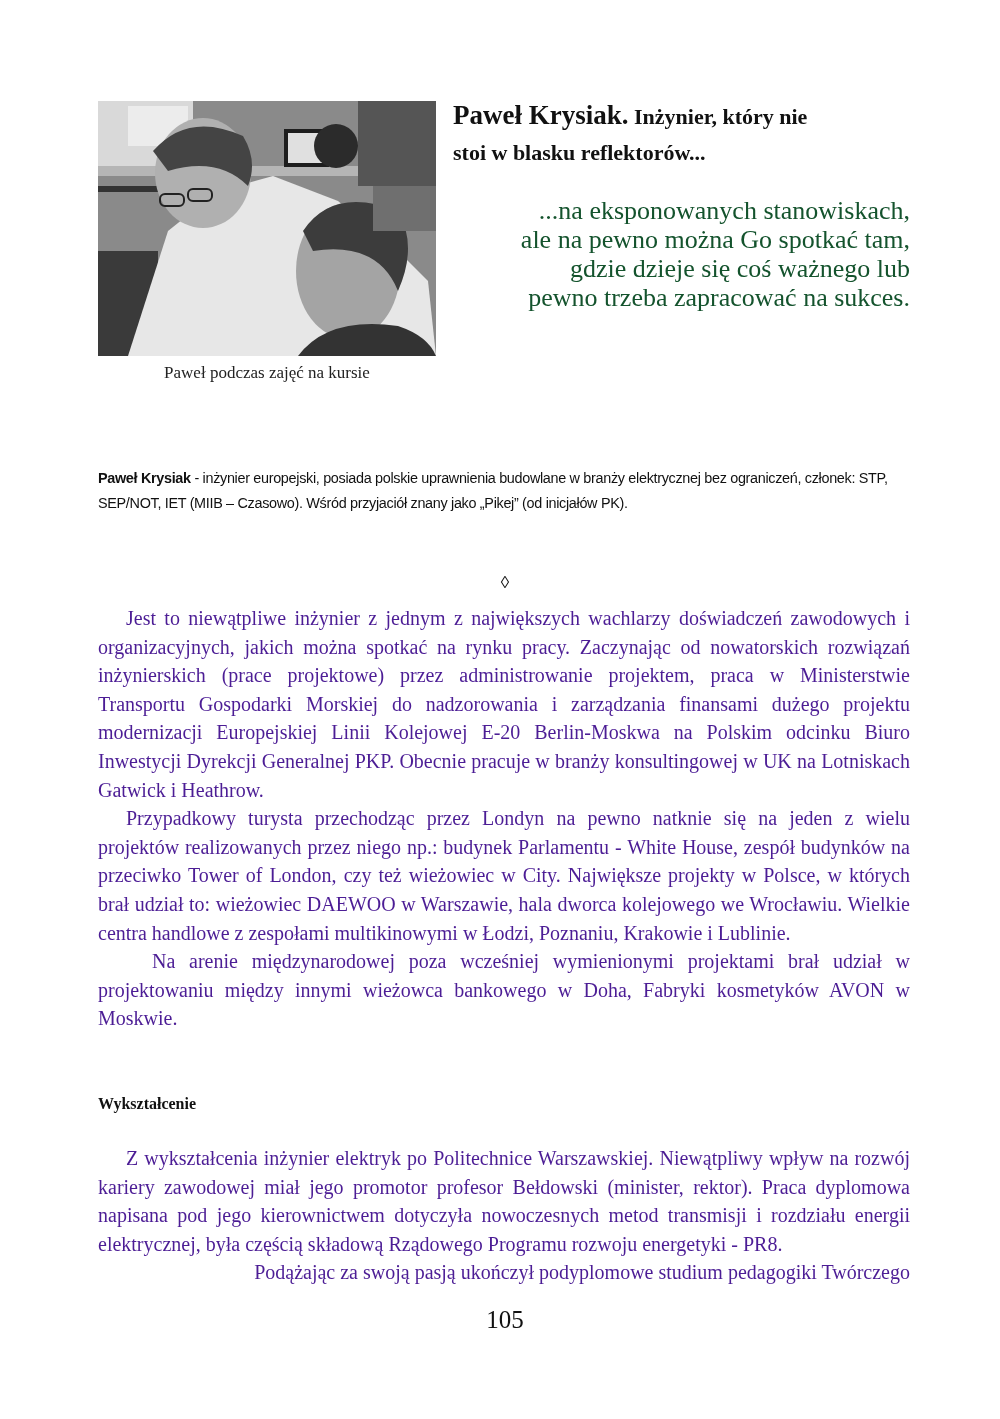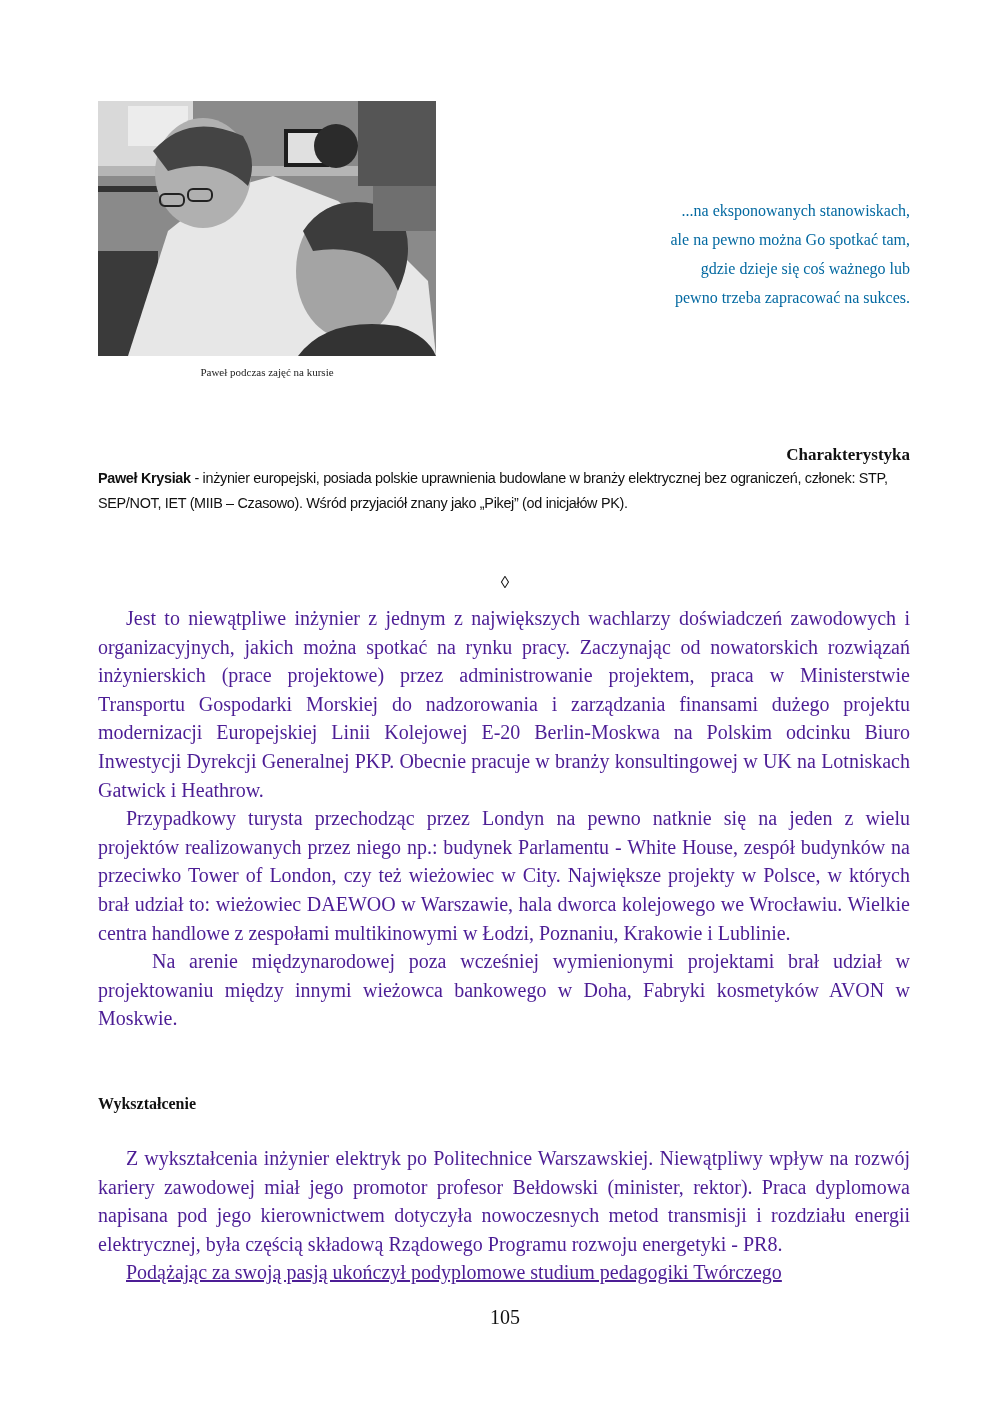--- a/index.html
+++ b/index.html
@@ -8,33 +8,33 @@
 
     
     .photo {
       position: absolute; left: 98px; top: 101px; width: 338px; height: 255px;
       background: linear-gradient(180deg, #bdbdbd 0%, #9a9a9a 40%, #6e6e6e 100%);
       overflow: hidden;
     }
     .photo svg { width: 100%; height: 100%; display: block; }
     .caption {
       position: absolute; left: 98px; top: 362px; width: 338px;
-      text-align: center; font-size: 11px; line-height: 21px; color: #222;
+      text-align: center; font-size: 17px; line-height: 21px; color: #222;
     }
 
     
     .title {
       position: absolute; left: 453px; top: 98px; width: 460px;
       font-weight: bold; line-height: 34px; color: #111;
     }
     .title .name { font-size: 27px; }
     .title .sub { font-size: 22px; }
     .quote {
       position: absolute; left: 500px; top: 196px; width: 410px;
-      text-align: right; font-size: 16px; line-height: 29px; color: #0369a1;
+      text-align: right; font-size: 26px; line-height: 29px; color: #14532d;
     }
 
     
     .char-heading {
       position: absolute; left: 98px; top: 444px; width: 812px;
       text-align: right; font-weight: bold; font-size: 17px; line-height: 22px;
     }
     .char-body {
       position: absolute; left: 98px; top: 466px; width: 816px;
       font-family: "Liberation Sans", sans-serif; font-size: 15.5px; line-height: 24.5px;
@@ -52,21 +52,21 @@
       position: absolute; left: 98px; width: 812px; font-size: 20px; line-height: 28.6px;
       text-align: justify; color: #4c1d95;
     }
     .body p { margin: 0; }
     .indent { text-indent: 28px; }
     .indent-big { text-indent: 54px; }
     .section-h { font-weight: bold; font-size: 16px; position: absolute; left: 98px; top: 1090px; line-height: 28px; }
 
     .pagenum {
       position: absolute; left: 0; top: 1306px; width: 1000px; text-align: center;
-      font-size: 20px; padding-left: 10px; box-sizing: border-box;
+      font-size: 25px; padding-left: 10px; box-sizing: border-box;
     }
   </style>
 </head>
 <body>
 
 <div class="page">
 
   <div class="photo" title="Two men looking at a computer screen in a classroom">
     <svg viewBox="0 0 338 255">
       <rect x="0" y="0" width="338" height="255" fill="#8a8a8a"></rect>
@@ -87,41 +87,44 @@
       <ellipse cx="250" cy="170" rx="52" ry="68" fill="#a4a4a4"></ellipse>
       <path d="M205 130 Q235 85 300 110 Q320 145 300 190 Q280 140 215 150 Z" fill="#3c3c3c"></path>
       <path d="M200 255 Q230 215 300 225 Q330 235 338 255 Z" fill="#333"></path>
       <rect x="275" y="85" width="63" height="45" fill="#6f6f6f"></rect>
     </svg>
   </div>
   <div class="caption">
     <div>Paweł podczas zajęć na kursie</div>
   </div>
 
+  <div class="title">
+    <span class="name">Paweł Krysiak.</span><span class="sub"> Inżynier, który nie</span><br>
+    <span class="sub">stoi w blasku  reflektorów...</span>
+  </div>
 
   <div class="quote">
     <div>...na eksponowanych stanowiskach,</div>
     <div>ale na pewno można Go spotkać tam,</div>
     <div>gdzie dzieje się coś ważnego lub</div>
     <div>pewno trzeba zapracować na sukces.</div>
   </div>
 
-  <div class="char-heading">Charakterystyka</div>
   <div class="char-body">
     <b>Paweł Krysiak</b><span> - inżynier europejski, posiada polskie uprawnienia budowlane w branży elektrycznej bez ograniczeń, członek: STP, SEP/NOT, IET (MIIB – Czasowo). Wśród przyjaciół znany jako „Pikej” (od inicjałów PK).</span>
   </div>
 
   <div class="diamond">◊</div>
 
   <div class="body" style="top: 604px;">
     <p class="indent">Jest to niewątpliwe inżynier z jednym z największych wachlarzy doświadczeń zawodowych i organizacyjnych,  jakich można spotkać na rynku pracy. Zaczynając od nowatorskich rozwiązań inżynierskich (prace projektowe) przez administrowanie projektem, praca w Ministerstwie Transportu Gospodarki Morskiej do nadzorowania i zarządzania finansami dużego projektu modernizacji Europejskiej Linii Kolejowej E-20 Berlin-Moskwa na Polskim odcinku Biuro Inwestycji Dyrekcji Generalnej PKP. Obecnie pracuje w branży konsultingowej w UK na Lotniskach Gatwick i Heathrow.</p>
     <p class="indent">Przypadkowy turysta przechodząc przez Londyn na pewno natknie się na jeden z wielu projektów realizowanych przez niego np.: budynek Parlamentu - White House, zespół budynków na przeciwko Tower of London, czy też wieżowiec w City. Największe projekty w Polsce, w których brał udział to: wieżowiec DAEWOO w Warszawie, hala dworca kolejowego we Wrocławiu. Wielkie centra handlowe z zespołami multikinowymi  w Łodzi, Poznaniu, Krakowie i Lublinie.</p>
     <p class="indent-big">Na arenie międzynarodowej poza wcześniej wymienionymi projektami brał udział w projektowaniu między innymi wieżowca bankowego w Doha, Fabryki kosmetyków AVON w Moskwie.</p>
   </div>
 
   <div class="section-h">Wykształcenie</div>
   <div class="body" style="top: 1144px;">
     <p class="indent">Z wykształcenia inżynier elektryk po Politechnice Warszawskiej. Niewątpliwy wpływ na rozwój kariery zawodowej miał jego promotor profesor  Bełdowski (minister, rektor). Praca dyplomowa napisana pod jego kierownictwem dotyczyła nowoczesnych metod transmisji i rozdziału energii elektrycznej, była częścią składową Rządowego Programu rozwoju energetyki - PR8.</p>
-    <p class="indent" style="text-align:left; white-space:nowrap;text-decoration:underline;">Podążając za swoją pasją ukończył podyplomowe studium pedagogiki Twórczego</p>
+    <p class="indent" style="text-align:right; white-space:nowrap;">Podążając za swoją pasją ukończył podyplomowe studium pedagogiki Twórczego</p>
   </div>
 
   <div class="pagenum">105</div>
 </div>
 
 </body></html>

